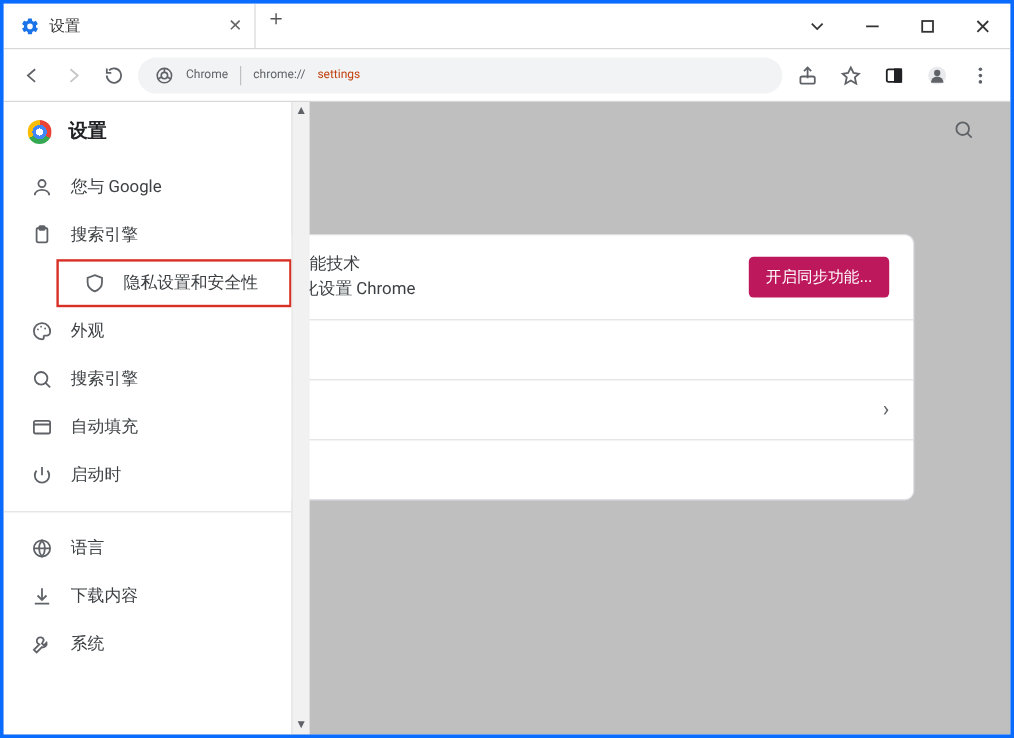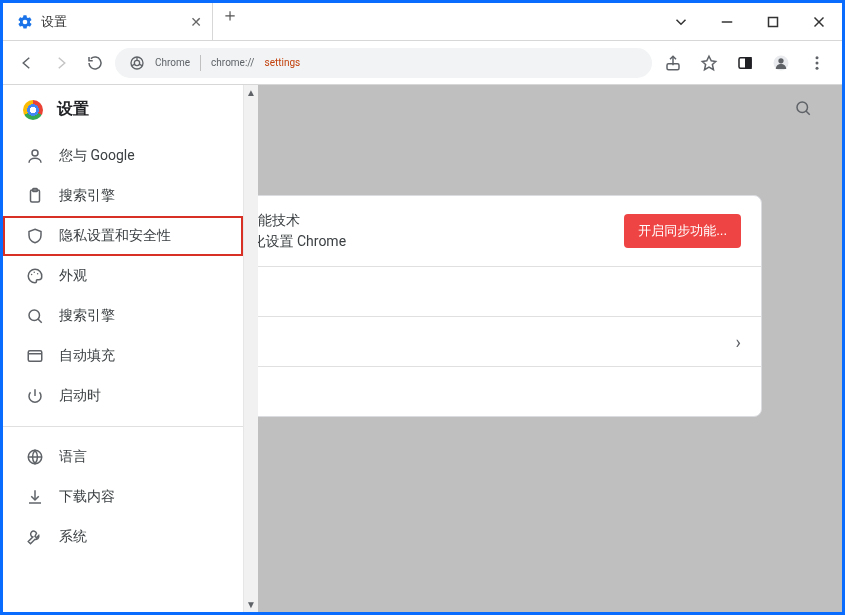--- a/index.html
+++ b/index.html
@@ -68,21 +68,21 @@
     box-shadow:none;
   }
   .card-row {
     display:flex; align-items:center; justify-content:space-between;
     padding:14px 20px; min-height:48px; font-size:14px; color:var(--grey2);
   }
   .card-row + .card-row { border-top:1px solid #e0e0e0; }
   .card-row.head { align-items:center; }
   .card-head-text { line-height:1.5; }
   .cta {
-    background:#ef4444; color:#fff; border:none; border-radius:4px;
+    background:#be185d; color:#fff; border:none; border-radius:4px;
     padding:8px 14px; font-size:13px; cursor:pointer;
   }
   .caret { color:#5f6368; font-size:18px; }
 
   .search-fab {
     position:absolute; top:14px; right:30px; color:#5f6368;
   }
 
   
   .sidebar-wrap {
@@ -112,21 +112,21 @@
       radial-gradient(circle at 50% 50%, #fff 0 3px, #4285F4 3px 6px, transparent 6px),
       conic-gradient(#EA4335 0 120deg, #34A853 120deg 240deg, #FBBC05 240deg 360deg);
   }
   .sb-item {
     display:flex; align-items:center; gap:14px;
     height:40px; padding:0 22px;
     font-size:14px; color:var(--grey2);
     cursor:pointer;
   }
   .sb-item .ic { width:20px; height:20px; display:flex; align-items:center; justify-content:center; color:#5f6368; }
-  .sb-item.highlight { outline:2px solid #d93025; outline-offset:-2px; }
+  .sb-item.highlight { outline:2px solid #d93025; outline-offset:-2px;margin-left:44px; }
   .sb-sep { height:1px; background:#e0e0e0; margin:10px 0; }
 
   
   .annot { position:absolute; inset:0; pointer-events:none; }
 
   
   svg { width:18px; height:18px; display:block; }
   svg.small { width:16px; height:16px; }
 
   

